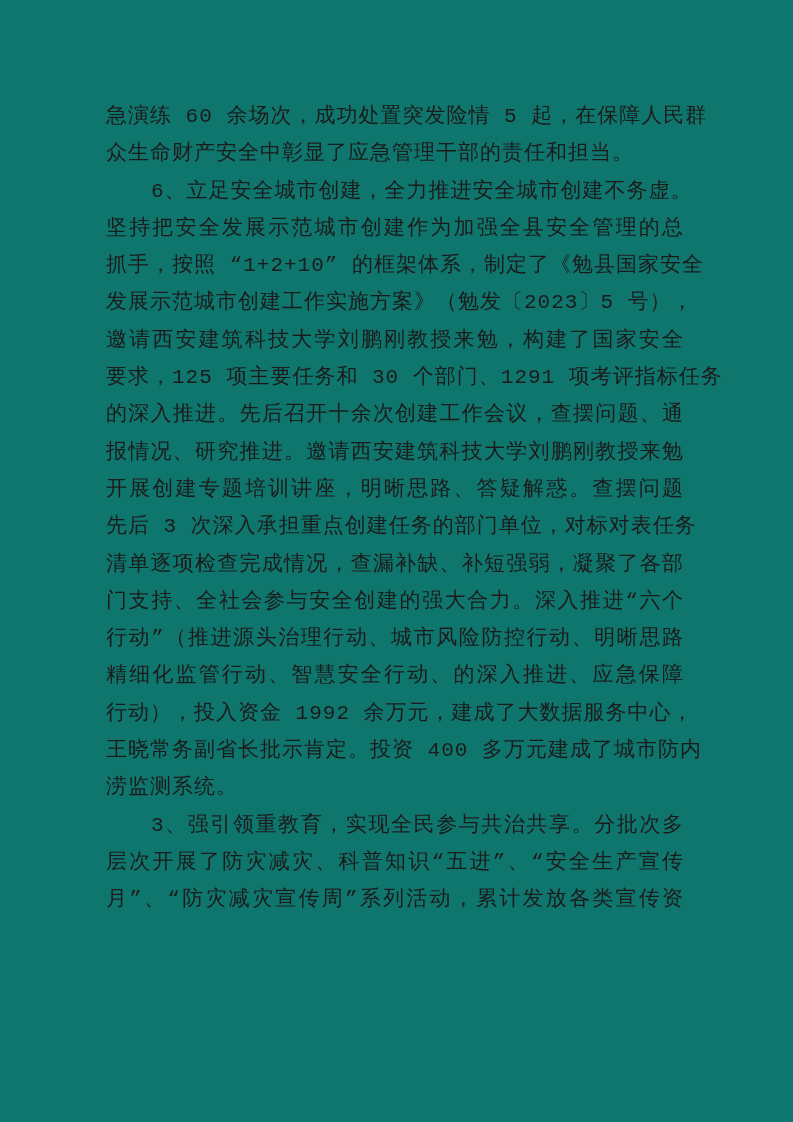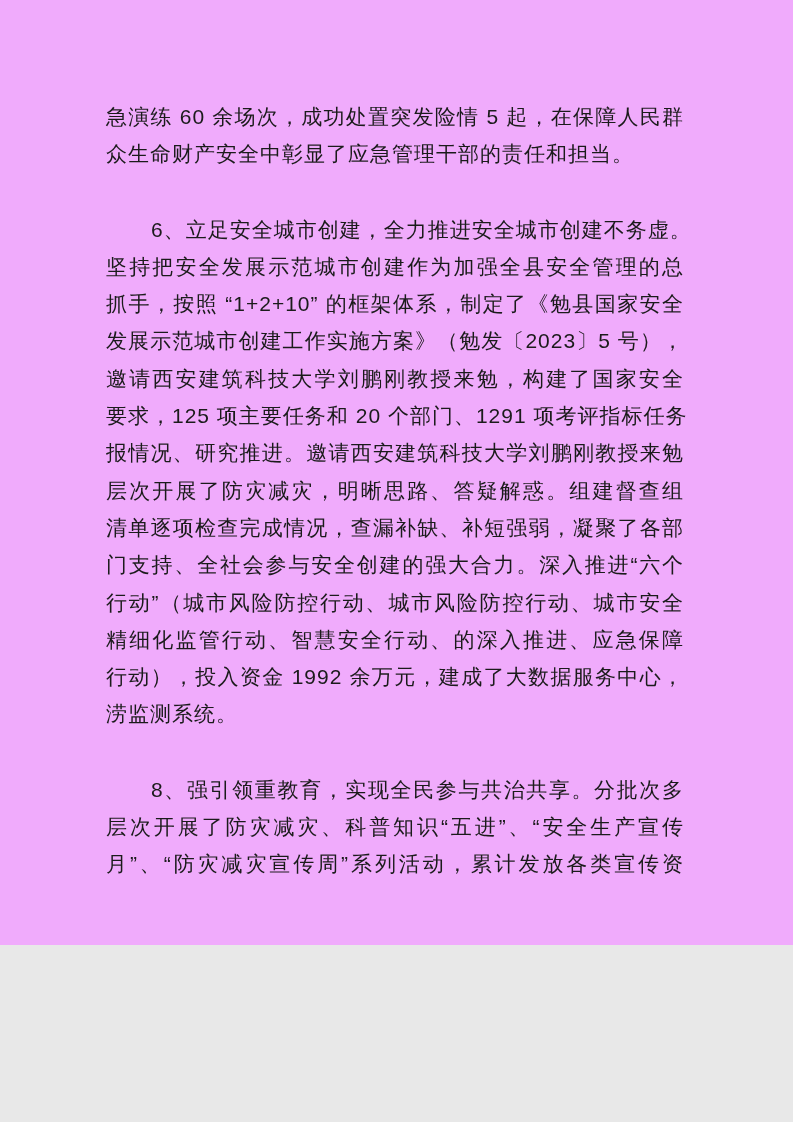--- a/index.html
+++ b/index.html
@@ -4,71 +4,73 @@
 <title>Document</title>
 <style>
   html, body {
     margin: 0;
     padding: 0;
     background: #e8e8e8;
   }
   .page {
     position: relative;
     width: 793px;
-    height: 945px;
-    background: #f0abfc;
+    height: 1122px;
+    background: #0f766e;
     overflow: hidden;
-    font-family: Liberation Sans, sans-serif;
+    font-family: Liberation Mono, monospace;
   }
   .textblock {
     position: absolute;
     left: 106px;
     top: 98px;
     width: 578px;
     font-size: 21px;
     line-height: 37.3px;
     color: #1b1b1b;
     letter-spacing: 1px;
   }
   .line {
     height: 37.3px;
     white-space: nowrap;
     text-align: justify;
     text-align-last: justify;
   }
   .line.indent {
     text-indent: 45px;
-    margin-top: 38px;
   }
   .line.para-end {
     text-align-last: left;
   }
 </style>
 </head>
 <body>
 
 <div class="page">
   <div class="textblock">
 
     <div class="line">急演练 60 余场次，成功处置突发险情 5 起，在保障人民群</div>
     <div class="line para-end">众生命财产安全中彰显了应急管理干部的责任和担当。</div>
 
     <div class="line indent">6、立足安全城市创建，全力推进安全城市创建不务虚。</div>
     <div class="line">坚持把安全发展示范城市创建作为加强全县安全管理的总</div>
     <div class="line">抓手，按照 “1+2+10” 的框架体系，制定了《勉县国家安全</div>
     <div class="line">发展示范城市创建工作实施方案》（勉发〔2023〕5 号），</div>
     <div class="line">邀请西安建筑科技大学刘鹏刚教授来勉，构建了国家安全</div>
-    <div class="line">要求，125 项主要任务和 20 个部门、1291 项考评指标任务</div>
+    <div class="line">要求，125 项主要任务和 30 个部门、1291 项考评指标任务</div>
+    <div class="line">的深入推进。先后召开十余次创建工作会议，查摆问题、通</div>
     <div class="line">报情况、研究推进。邀请西安建筑科技大学刘鹏刚教授来勉</div>
-    <div class="line">层次开展了防灾减灾，明晰思路、答疑解惑。组建督查组</div>
+    <div class="line">开展创建专题培训讲座，明晰思路、答疑解惑。查摆问题</div>
+    <div class="line">先后 3 次深入承担重点创建任务的部门单位，对标对表任务</div>
     <div class="line">清单逐项检查完成情况，查漏补缺、补短强弱，凝聚了各部</div>
     <div class="line">门支持、全社会参与安全创建的强大合力。深入推进“六个</div>
-    <div class="line">行动”（城市风险防控行动、城市风险防控行动、城市安全</div>
+    <div class="line">行动”（推进源头治理行动、城市风险防控行动、明晰思路</div>
     <div class="line">精细化监管行动、智慧安全行动、的深入推进、应急保障</div>
     <div class="line">行动），投入资金 1992 余万元，建成了大数据服务中心，</div>
+    <div class="line">王晓常务副省长批示肯定。投资 400 多万元建成了城市防内</div>
     <div class="line para-end">涝监测系统。</div>
 
-    <div class="line indent">8、强引领重教育，实现全民参与共治共享。分批次多</div>
+    <div class="line indent">3、强引领重教育，实现全民参与共治共享。分批次多</div>
     <div class="line">层次开展了防灾减灾、科普知识“五进”、“安全生产宣传</div>
     <div class="line">月”、“防灾减灾宣传周”系列活动，累计发放各类宣传资</div>
 
   </div>
 </div>
 
 </body></html>

